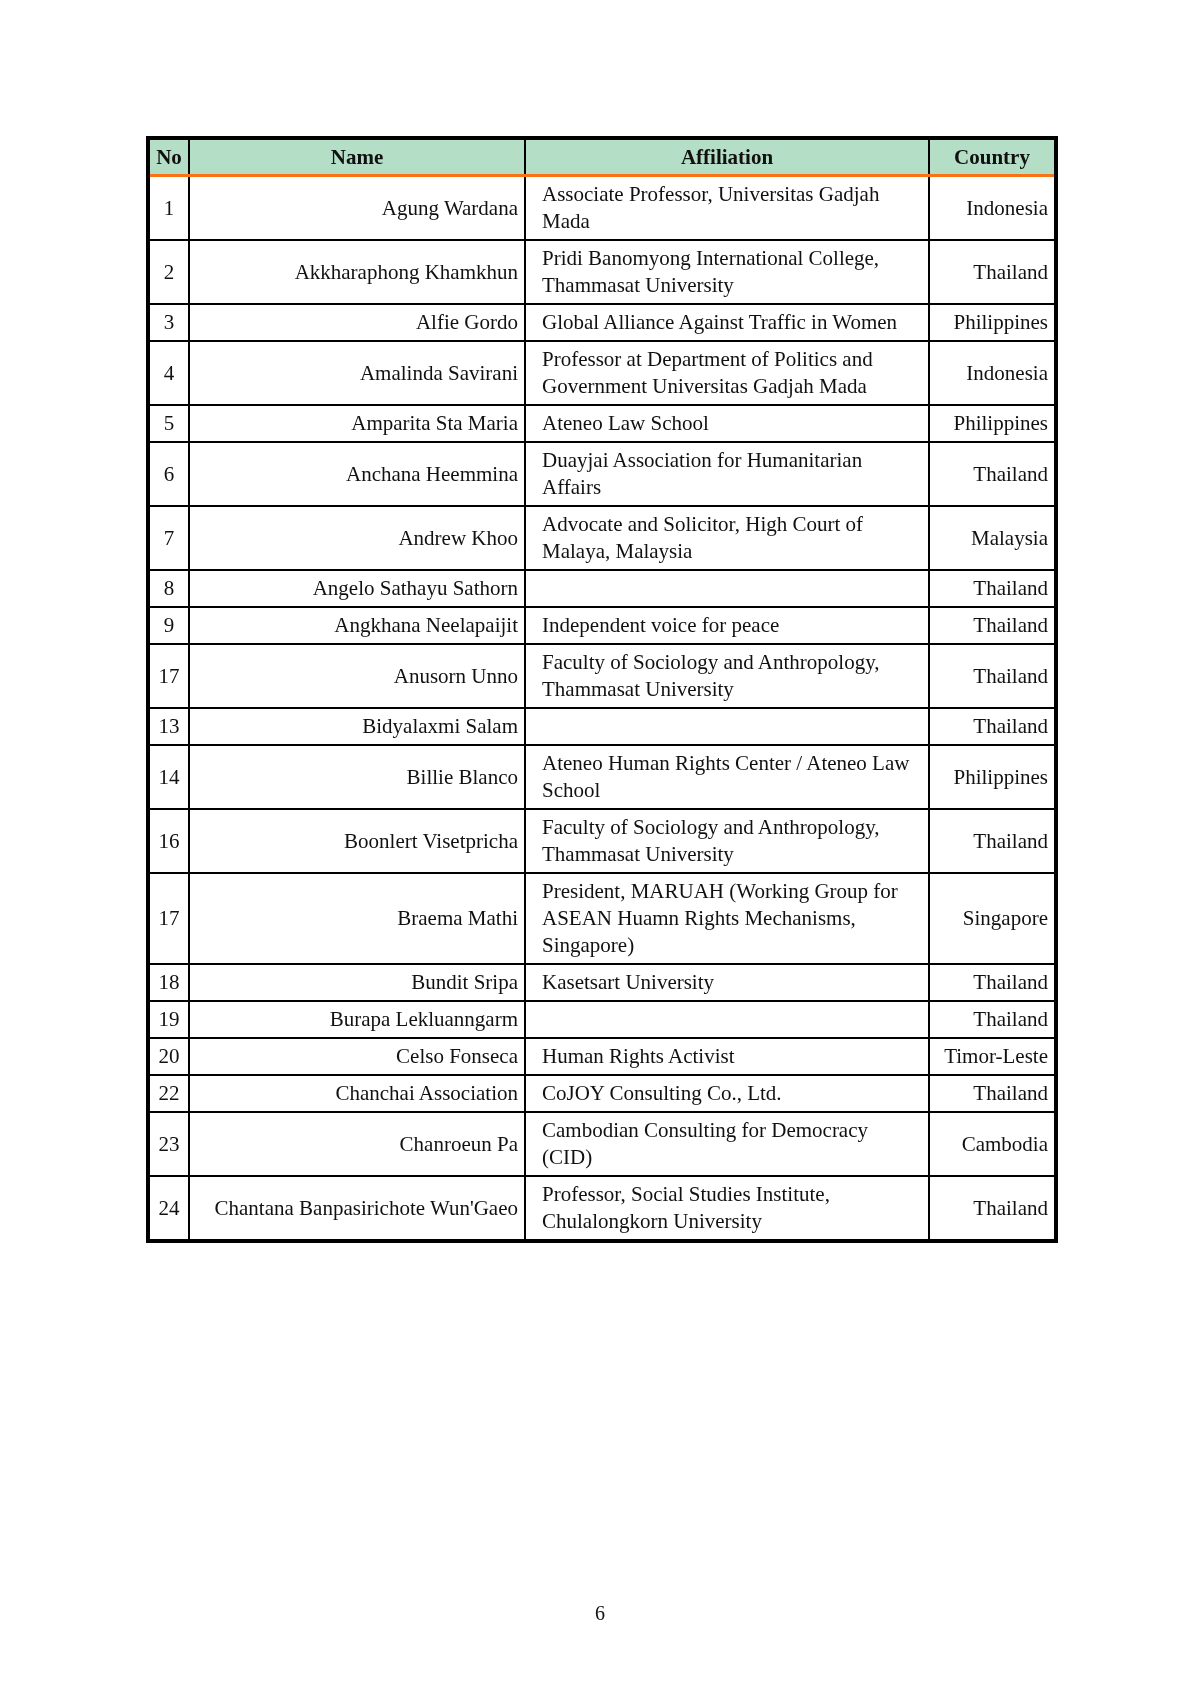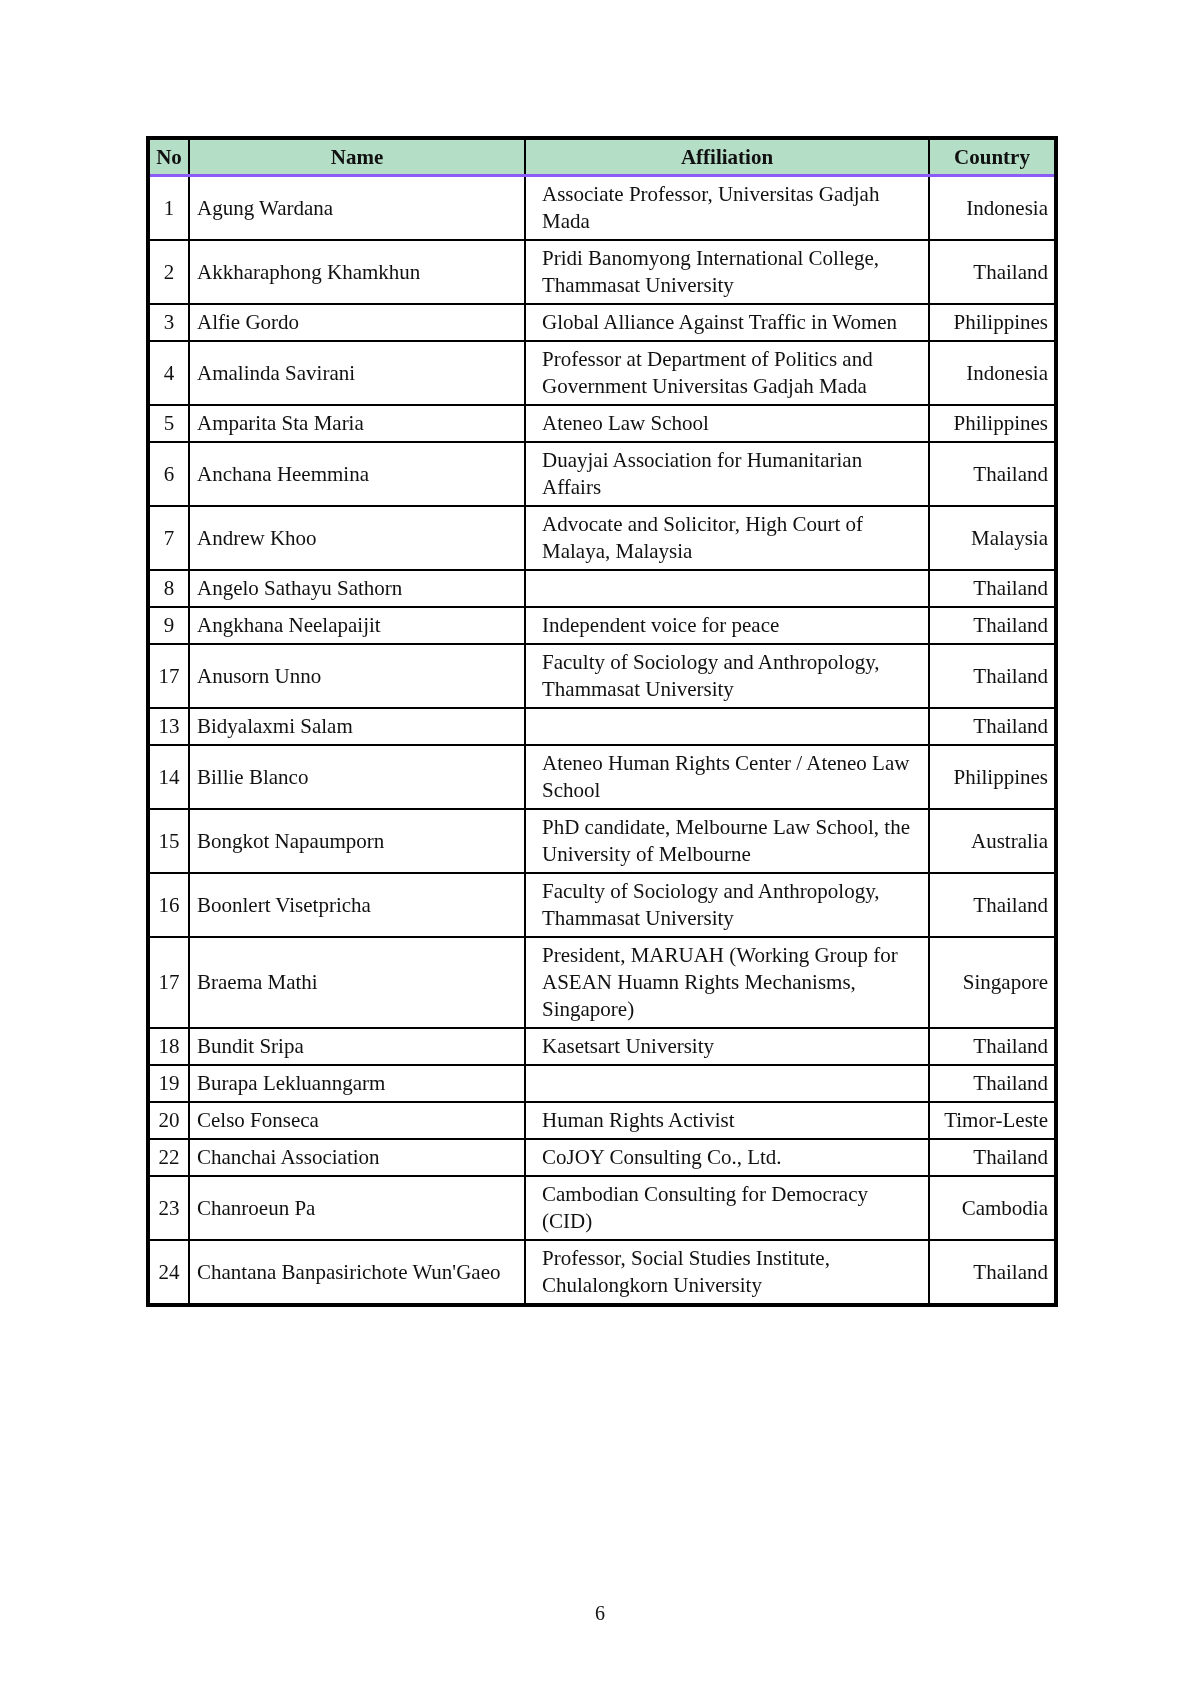--- a/index.html
+++ b/index.html
@@ -35,29 +35,29 @@
     font-size: 21px;
     line-height: 27px;
     vertical-align: middle;
     overflow: hidden;
   }
   table.participants thead th {
     background: #b5dec7;
     font-weight: bold;
     text-align: center;
     padding: 3px 4px;
-    border-bottom: 3px solid #8b5cf6;
+    border-bottom: 3px solid #f97316;
     height: 28px;
   }
   td.cell-no {
     text-align: center;
     padding: 4px 2px;
   }
   td.cell-name {
-    text-align: left;
+    text-align: right;
     padding: 4px 6px 4px 7px;
   }
   td.cell-aff {
     text-align: left;
     padding: 4px 10px 4px 16px;
   }
   td.cell-country {
     text-align: right;
     padding: 4px 6px;
   }
@@ -171,26 +171,20 @@
       <td class="cell-country">Thailand</td>
     </tr>
 
     <tr>
       <td class="cell-no">14</td>
       <td class="cell-name">Billie Blanco</td>
       <td class="cell-aff">Ateneo Human Rights Center / Ateneo Law School</td>
       <td class="cell-country">Philippines</td>
     </tr>
 
-    <tr>
-      <td class="cell-no">15</td>
-      <td class="cell-name">Bongkot Napaumporn</td>
-      <td class="cell-aff">PhD candidate, Melbourne Law School, the University of Melbourne</td>
-      <td class="cell-country">Australia</td>
-    </tr>
 
     <tr>
       <td class="cell-no">16</td>
       <td class="cell-name">Boonlert Visetpricha</td>
       <td class="cell-aff">Faculty of Sociology and Anthropology, Thammasat University</td>
       <td class="cell-country">Thailand</td>
     </tr>
 
     <tr>
       <td class="cell-no">17</td>

